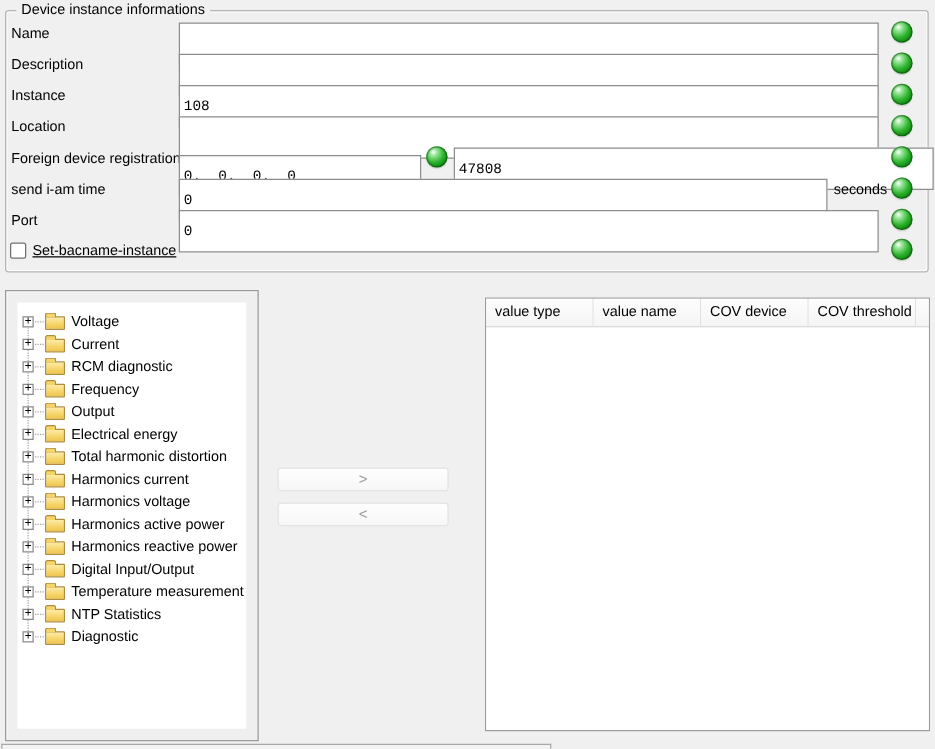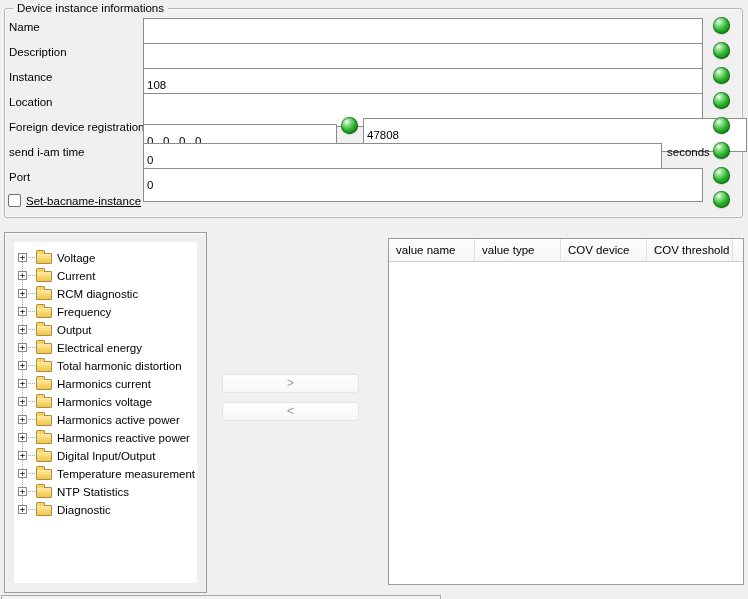--- a/index.html
+++ b/index.html
@@ -22,21 +22,21 @@
     background:#f0f0f0; padding:0 4px;
     font-size:11.5px; white-space:nowrap;
   }
   .f-label {
     position:absolute; left:9px; font-size:11.5px;
     white-space:nowrap; line-height:16px;
   }
   .f-input {
     position:absolute; height:16px;
     border:1px solid #8c8c8c; background:#fff;
-    font-family:Liberation Sans, sans-serif; font-size:11.5px;
+    font-family:Liberation Mono, monospace; font-size:11.5px;
     padding:16px 3px; outline:none;
   }
   .led {
     position:absolute; width:17px; height:17px; border-radius:50%;
     background:radial-gradient(circle at 34% 28%, #ffffff 0%, #9fe89f 16%, #2cb32c 50%, #128412 78%, #0a560a 100%);
     box-shadow:inset 0 0 1px 1px rgba(0,70,0,.55), 0 1px 1px rgba(0,0,0,.15);
   }
   .unit-label {
     position:absolute; font-size:11.5px; line-height:16px; white-space:nowrap;
   }
@@ -241,22 +241,22 @@
       <span class="tree-label">Diagnostic</span>
     </div>
   </div>
 </div>
 
 <button class="xfer-btn" style="top:374px">&gt;</button>
 <button class="xfer-btn" style="top:402px">&lt;</button>
 
 <div class="table-panel">
   <div class="table-header">
+    <div class="th">value type</div>
     <div class="th">value name</div>
-    <div class="th">value type</div>
     <div class="th">COV device</div>
     <div class="th">COV threshold</div>
     <div class="th-filler"></div>
   </div>
   <div class="table-body"></div>
 </div>
 
 <div class="cutoff-panel"></div>
 
 </body></html>

